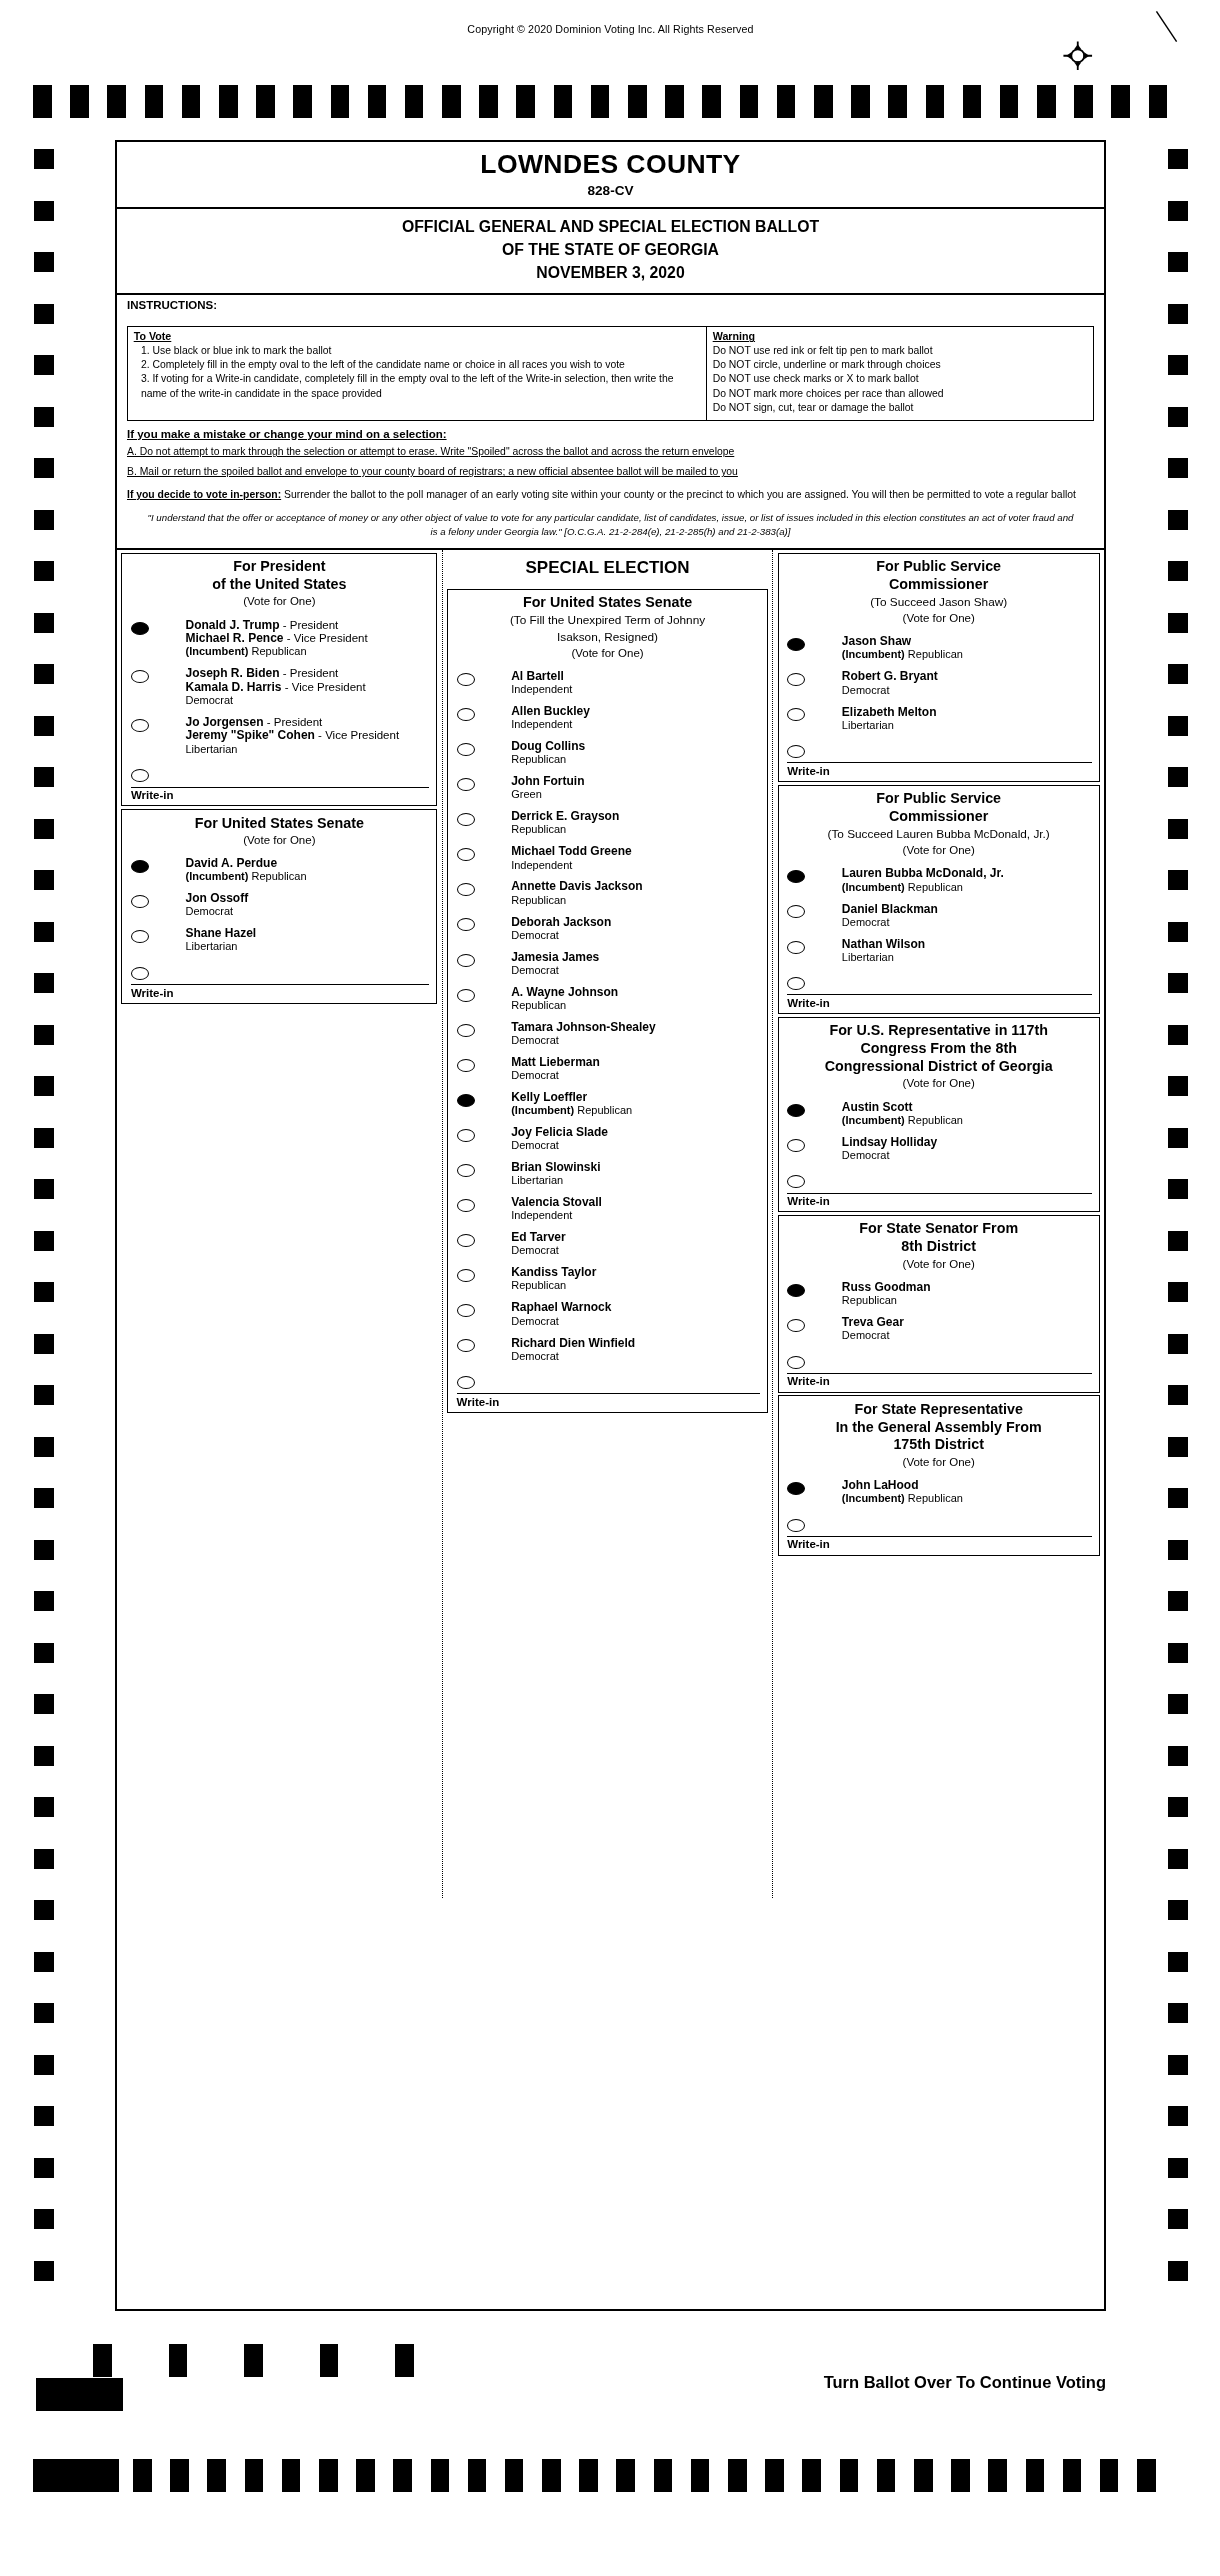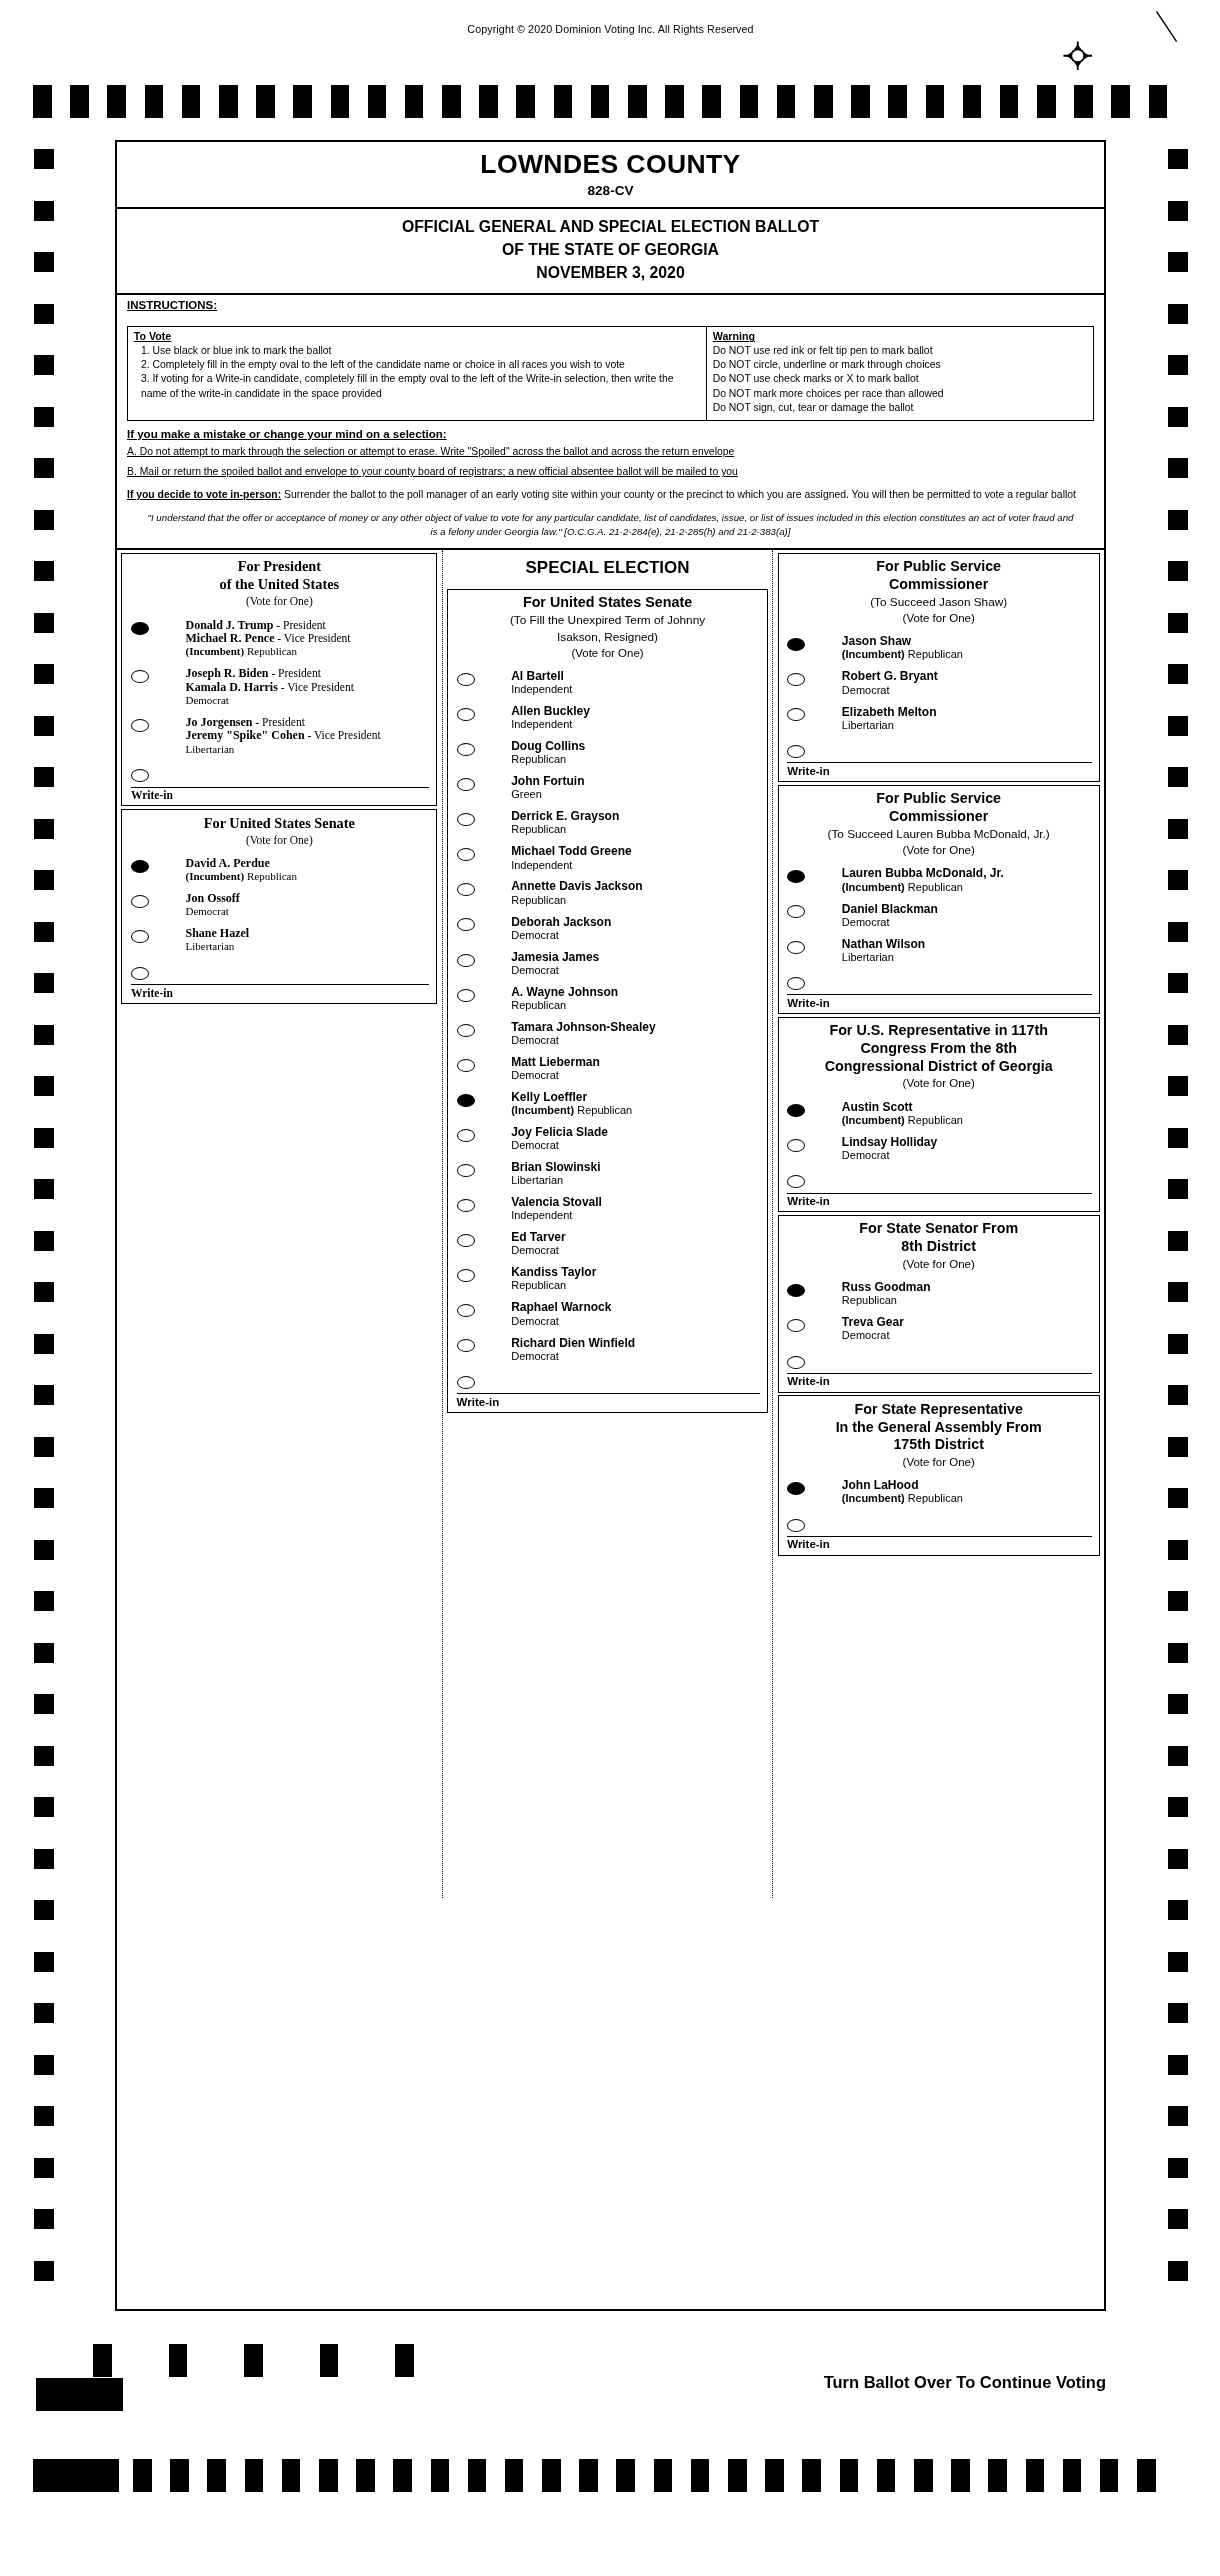--- a/index.html
+++ b/index.html
@@ -58,37 +58,37 @@
   .hdr-block { border-bottom:2.1px solid #000; padding:7.2px 0 8.6px; text-align:center; }
   .county { font-size:26.5px; font-weight:bold; letter-spacing:0.4px; }
   .county-sub { font-size:13.6px; font-weight:bold; margin-top:2.9px; }
 
   .official-line { font-size:21.5px; font-weight:bold; letter-spacing:0.1px; }
 
   .gen-line { font-size:15.8px; font-weight:bold; line-height:1.45; }
 
   
   .instr { border-bottom:2.1px solid #000; padding:4.3px 10px 7.2px; }
-  .instr-title { font-size:11.5px; font-weight:bold; text-decoration:underline; }
+  .instr-title { font-size:11.5px; font-weight:bold; }
   .instr-cols { display:flex; border:1.4px solid #000; margin-top:15px; }
   .instr-left { width:60%; border-right:1.4px solid #000; padding:2.9px 5.7px 4.3px; }
   .instr-right { width:40%; padding:2.9px 5.7px 4.3px; }
   .instr-h { font-size:10.7px; font-weight:bold; text-decoration:underline; margin-bottom:1.4px; }
   .instr-item { font-size:10.4px; line-height:1.38; }
   .bu { font-weight:bold; text-decoration:underline; }
 
   .mistake-h { font-size:11.5px; font-weight:bold; text-decoration:underline; margin-top:7.2px; }
   .mistake-p { font-size:10.4px; line-height:1.5; margin-top:4.3px;text-decoration:underline; }
   .inperson-p { font-size:10.4px; line-height:1.5; margin-top:7.2px; }
   .oath { font-size:9.7px; font-style:italic; text-align:center; line-height:1.45; margin-top:8.6px; padding:0 18.6px 1.4px;}
 
   
   .cols { display:flex; height:1348px; }
   .col { position:relative; }
-  .col-1 { width:33%; border-right:1.4px dotted #000;font-family:Liberation Serif, serif; }
+  .col-1 { width:33%; border-right:1.4px dotted #000; }
   .col-2 { width:33.5%; border-right:1.4px dotted #000; }
   .col-3 { width:33.5%; }
 
   .contest { border:1.4px solid #000; margin:2.9px 4.3px 0; background:#fff; }
   .contest-head { text-align:center; padding:4.3px 2.9px 2.9px; }
   .contest-title { font-size:14.3px; font-weight:bold; line-height:1.25; }
   .contest-sub { font-size:11.8px; line-height:1.3; margin-top:1.4px; }
   .vote-for { font-size:11.5px; margin-top:1.4px; }
   .special-title { font-size:17px; font-weight:bold; text-align:center; padding:8.6px 0 7.2px; }
 

